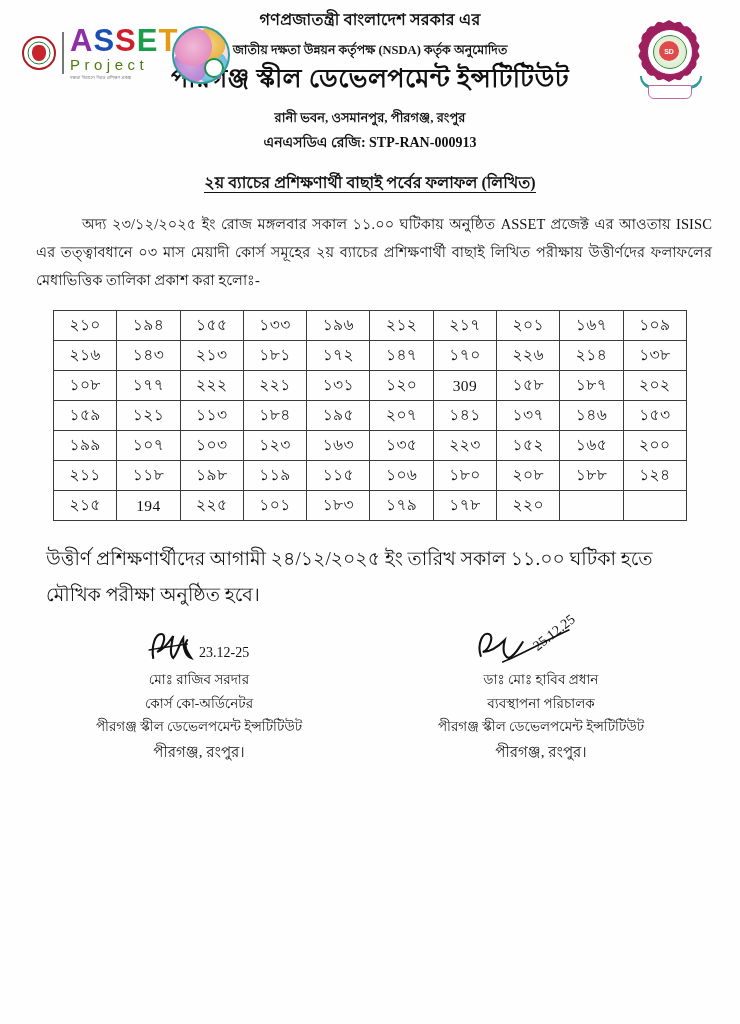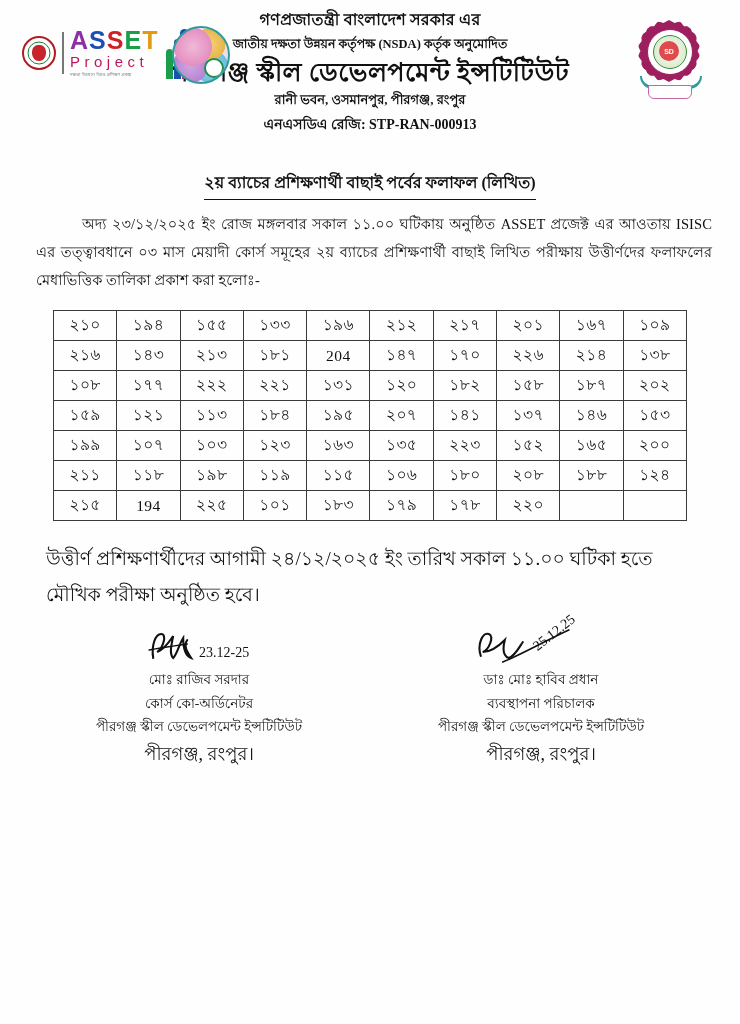--- a/index.html
+++ b/index.html
@@ -69,35 +69,35 @@
   .asset-divider {
     width: 2px;
     height: 42px;
     background: #777;
     margin: 0 3px;
     flex: 0 0 auto;
   }
   .asset-block { flex: 0 0 auto; }
   .asset-word {
     font-family: "Liberation Sans", sans-serif;
-    font-size: 25px;
+    font-size: 31px;
     font-weight: bold;
     letter-spacing: 1px;
     line-height: 1;
   }
   .asset-word .l1 { color: #8e2fa8; }
   .asset-word .l2 { color: #1c4fb5; }
   .asset-word .l3 { color: #d11f2a; }
   .asset-word .l4 { color: #1b9e4b; }
   .asset-word .l5 { color: #e39b12; }
   .asset-project {
     font-family: "Liberation Sans", sans-serif;
     font-size: 15px;
     letter-spacing: 4.5px;
-    color: #be185d;
+    color: #4d7c0f;
     line-height: 1.1;
     margin-top: 1px;
   }
   .asset-sub {
     font-size: 4.2px;
     color: #5a5a5a;
     letter-spacing: .2px;
     margin-top: 2px;
     width: 92px;
     line-height: 1.5;
@@ -162,33 +162,33 @@
   .h-line1 {
     font-size: 16px;
     font-weight: bold;
     letter-spacing: .2px;
     line-height: 1.55;
   }
   .h-line2 {
     font-size: 12.5px;
     font-weight: bold;
     line-height: 1.6;
-    margin-top: 1px;
+    margin-top: 7px;
   }
   .h-institute {
     font-size: 25.5px;
     font-weight: bold;
     letter-spacing: .4px;
     line-height: 1.35;
     margin-top: 2px;
   }
   .h-address {
     font-size: 13px;
     font-weight: bold;
-    margin-top: 0;
+    margin-top: 12px;
     line-height: 1.5;
   }
   .h-reg {
     font-size: 14px;
     font-weight: bold;
     margin-top: 4px;
     line-height: 1.5;
   }
 
   .seal {
@@ -268,21 +268,21 @@
   
   .doc-title {
     text-align: center;
     font-size: 16px;
     font-weight: bold;
     margin-top: 14px;
     line-height: 1.6;
   }
   .doc-title span {
     border-bottom: 1.6px solid #111;
-    padding-bottom: 8px;
+    padding-bottom: 1px;
   }
 
   
   .body-para {
     margin: 14px 28px 0 36px;
     font-size: 14.5px;
     line-height: 1.95;
     text-align: justify;
     text-indent: 46px;
     letter-spacing: .1px;
@@ -359,21 +359,21 @@
     transform: rotate(-38deg);
     transform-origin: left center;
   }
   .sig-name {
     font-size: 13.5px;
     line-height: 1.75;
     margin-top: 4px;
   }
   .sig-role { font-size: 13.5px; line-height: 1.75; }
   .sig-org  { font-size: 13.5px; line-height: 1.75; }
-  .sig-loc  { font-size: 18px; line-height: 1.75; }
+  .sig-loc  { font-size: 15px; line-height: 1.75; }
 </style>
 </head>
 <body>
 
 <div class="page">
 
   <div class="header">
 
     <div class="logo-left">
       <div class="gov-emblem"></div>
@@ -436,35 +436,35 @@
           <td>২১৭</td>
           <td>২০১</td>
           <td>১৬৭</td>
           <td>১০৯</td>
         </tr>
         <tr>
           <td>২১৬</td>
           <td>১৪৩</td>
           <td>২১৩</td>
           <td>১৮১</td>
-          <td>204</td>
+          <td>১৭২</td>
           <td>১৪৭</td>
           <td>১৭০</td>
           <td>২২৬</td>
           <td>২১৪</td>
           <td>১৩৮</td>
         </tr>
         <tr>
           <td>১০৮</td>
           <td>১৭৭</td>
           <td>২২২</td>
           <td>২২১</td>
           <td>১৩১</td>
           <td>১২০</td>
-          <td>১৮২</td>
+          <td>309</td>
           <td>১৫৮</td>
           <td>১৮৭</td>
           <td>২০২</td>
         </tr>
         <tr>
           <td>১৫৯</td>
           <td>১২১</td>
           <td>১১৩</td>
           <td>১৮৪</td>
           <td>১৯৫</td>

